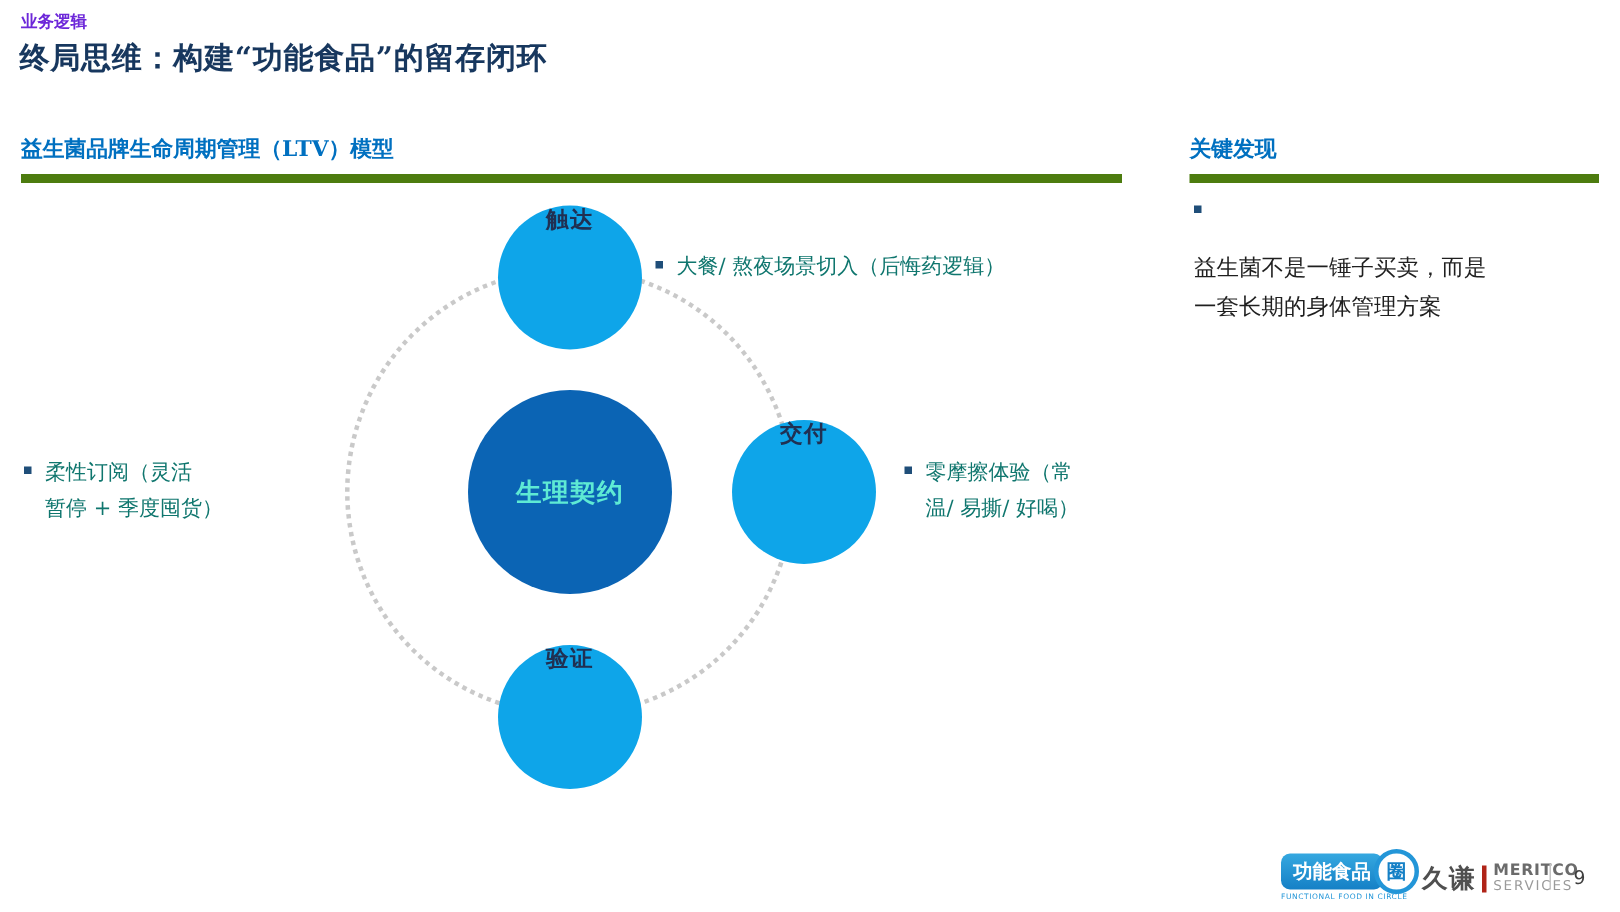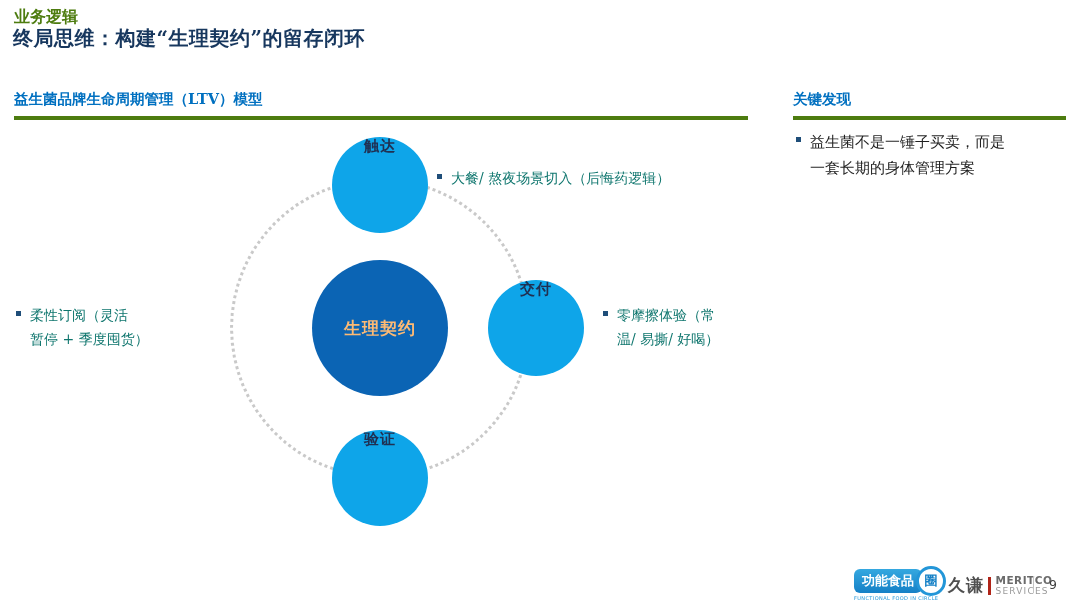--- a/index.html
+++ b/index.html
@@ -2,40 +2,40 @@
 <html><head>
 <meta charset="utf-8">
 <style>
   * { margin:0; padding:0; box-sizing:border-box; }
   html,body { background:#ffffff; }
   .slide {
     position:relative; width:1080px; height:608px; background:#ffffff;
     font-family:"DejaVu Serif","Liberation Serif",serif; overflow:hidden;
   }
   
-  .eyebrow { position:absolute; left:14px; top:7px; font-size:16px; font-weight:600; color:#4d7c0f; }
+  .eyebrow { position:absolute; left:14px; top:7px; font-size:11px; font-weight:600; color:#6d28d9; }
   .title   { position:absolute; left:13px; top:25px; font-size:20px; font-weight:700; color:#17375E; letter-spacing:0.5px; }
   
   .sec-hd { position:absolute; top:90px; font-size:14.5px; font-weight:700; color:#0070C0;
-            padding-bottom:7px; border-bottom:4px solid #4d7c0f; }
+            padding-bottom:7px; border-bottom:6px solid #4d7c0f; }
   .sec-hd.left  { left:14px;  width:734px; }
   .sec-hd.right { left:793px; width:273px; }
   
-  .key-bullet { position:absolute; left:796px; top:129px; display:flex; gap:9px; }
+  .key-bullet { position:absolute; left:796px; top:129px; display:flex; gap:23px;flex-direction:column; }
   .sq { width:5px; height:5px; background:#1F4E79; margin-top:8px; flex:0 0 auto; }
   .key-lines div { font-size:15px; line-height:26px; color:#1F1F1F; }
   
   .ring { position:absolute; left:230px; top:178px; width:300px; height:300px;
           border:3px dotted #C9C9C9; border-radius:50%; }
   .node { position:absolute; width:96px; height:96px; border-radius:50%; background:#0ea5e9;
           display:flex; align-items:flex-start; justify-content:center; }
   .node span { font-size:15px; font-weight:700; color:#203052; letter-spacing:1px; }
   .center-circle { position:absolute; left:312px; top:260px; width:136px; height:136px; border-radius:50%;
           background:#0B64B4; display:flex; align-items:center; justify-content:center; }
-  .center-circle span { font-size:17px; font-weight:700; color:#fdba74; letter-spacing:1px; }
+  .center-circle span { font-size:17px; font-weight:700; color:#5eead4; letter-spacing:1px; }
   .anno { position:absolute; display:flex; gap:9px; }
   .anno .lines div { font-size:14px; line-height:24px; color:#0f766e; }
   
   .source { position:absolute; left:14px; top:575px; font-size:11px; color:#A8A8A8; letter-spacing:1.5px; }
   .brand { position:absolute; left:854px; top:569px; width:100px; }
   .brand-pill { position:relative; width:68px; height:24px; background:linear-gradient(180deg,#35A8E0,#1580C6);
           border-radius:6px; display:flex; align-items:center; justify-content:center; }
   .brand-pill span { color:#fff; font-size:13px; font-weight:700; font-family:"DejaVu Sans","Liberation Sans",sans-serif; }
   .brand-circle { position:absolute; left:62px; top:-3px; width:30px; height:30px; border-radius:50%;
           background:#fff; border:3.5px solid #2396D8; display:flex; align-items:center; justify-content:center; }
@@ -51,21 +51,21 @@
   .page-divider { position:absolute; left:1033px; top:576px; width:1px; height:17px; background:#C4C4C4; }
   .page-num { position:absolute; left:1049px; top:577px; font-size:12.5px; color:#3F3F3F;
           font-family:"DejaVu Sans","Liberation Sans",sans-serif; }
 </style>
 </head>
 <body>
 
 <div class="slide">
 
   <div class="eyebrow">业务逻辑</div>
-  <div class="title">终局思维：构建“生理契约”的留存闭环</div>
+  <div class="title">终局思维：构建“功能食品”的留存闭环</div>
 
   <div class="sec-hd left">益生菌品牌生命周期管理（LTV）模型</div>
   <div class="sec-hd right">关键发现</div>
 
   <div class="key-bullet">
     <span class="sq"></span>
     <div class="key-lines">
       <div>益生菌不是一锤子买卖，而是</div>
       <div>一套长期的身体管理方案</div>
     </div>

